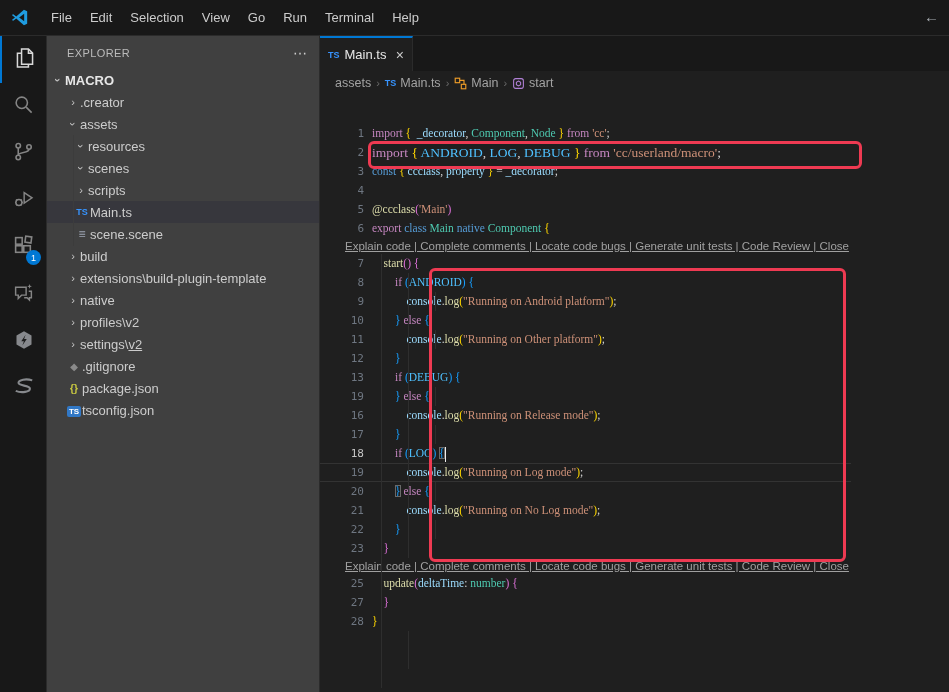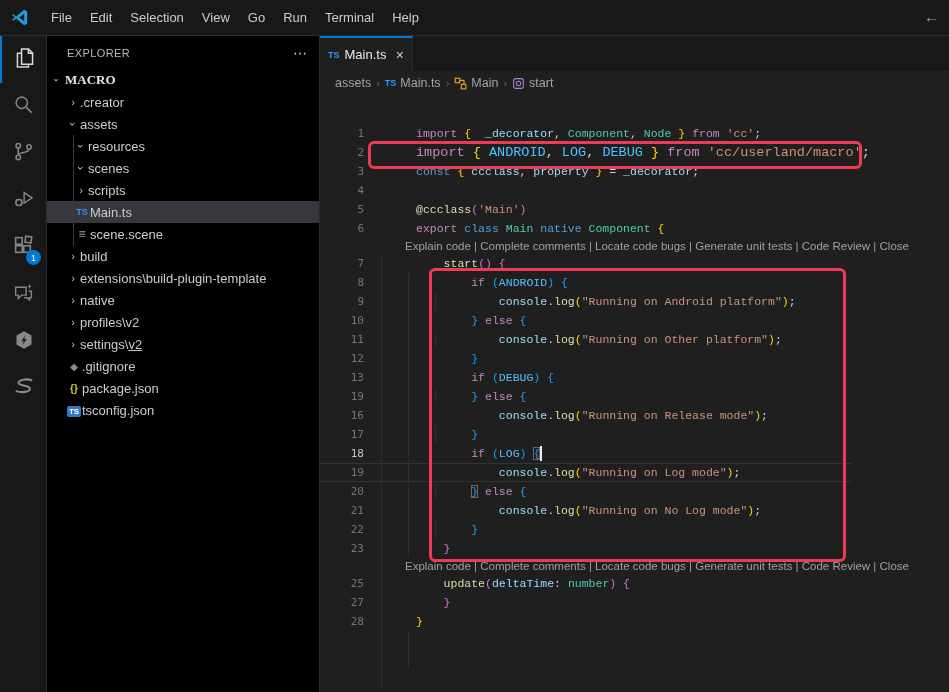--- a/index.html
+++ b/index.html
@@ -18,38 +18,38 @@
   .activitybar { position:absolute; left:0; top:36px; width:47px; height:656px;
     background:#181818; border-right:1px solid #2b2b2b; }
   .ab-item { position:relative; width:47px; height:47px; display:flex; align-items:center; justify-content:center; }
   .ab-item.active { border-left:2px solid #0078d4; }
   .ab-item svg { opacity:.95; }
   .badge { position:absolute; right:6px; bottom:6px; min-width:15px; height:15px; border-radius:8px;
     background:#0078d4; color:#fff; font-size:9px; display:flex; align-items:center; justify-content:center; }
 
   
   .sidebar { position:absolute; left:47px; top:36px; width:273px; height:656px;
-    background:#000000; border-right:1px solid #2b2b2b; overflow:hidden; }
+    background:#404040; border-right:1px solid #2b2b2b; overflow:hidden; }
   .sb-header { height:33px; display:flex; align-items:center; padding:0 12px 0 20px; }
   .sb-title { font-size:11px; letter-spacing:.4px; color:#bbbbbb; flex:1; }
   .sb-more { font-size:14px; color:#cccccc; }
   .tree { position:relative; }
   .tree-row { height:22px; display:flex; align-items:center; font-size:13px; color:#cccccc; white-space:nowrap; }
   .tree-row.selected { background:#37373d; }
   .tree-row.root { font-weight:bold; color:#e7e7e7; }
   .chev { width:14px; text-align:center; font-size:11px; color:#c5c5c5; display:inline-block; flex:0 0 14px; }
   .chev.exp { transform:rotate(90deg); }
   .ficon { width:16px; flex:0 0 16px; text-align:center; font-size:10px; display:inline-block; }
   .ficon.ts-text { color:#3794ff; font-weight:bold; font-size:9px; }
   .ficon.list { color:#9da5b4; font-size:12px; }
   .ficon.git { color:#8a8a8a; font-size:10px; }
   .ficon.braces { color:#cbcb41; font-weight:bold; font-size:10px; }
   .ficon.ts-badge span { background:#3178c6; color:#fff; font-size:8px; font-weight:bold;
     padding:1px 2px; border-radius:2px; }
-  .lvl0 { padding-left:4px;font-family:Liberation Serif, serif; } .lvl1 { padding-left:19px; } .lvl2 { padding-left:27px; }
+  .lvl0 { padding-left:4px; } .lvl1 { padding-left:19px; } .lvl2 { padding-left:27px; }
   .suffix-u { text-decoration:underline; }
   .tree-guide { position:absolute; width:1px; background:#3c3c3c; left:26px; }
 
   
   .editor { position:absolute; left:320px; top:36px; width:629px; height:656px; background:#1f1f1f; }
   .tabstrip { position:absolute; left:0; top:0; right:0; height:35px; background:#181818; display:flex; }
   .tab { width:93px; height:35px; background:#1f1f1f; border-top:2px solid #0078d4;
     border-right:1px solid #2b2b2b; display:flex; align-items:center; padding:0 8px; }
   .tab-ts { color:#3794ff; font-weight:bold; font-size:9px; margin-right:5px; }
   .tab-label { font-size:13px; color:#e7e7e7; flex:1; }
@@ -61,24 +61,24 @@
   .bc-icn { display:flex; margin-right:4px; }
   .bc-item { display:flex; align-items:center; }
 
   .code-rows { position:absolute; left:0; top:88px; right:0; }
   .row { position:relative; }
   .code-row { height:19px; display:flex; align-items:center; }
   .lens-row { height:16px; display:flex; align-items:center; }
   .ln { position:absolute; left:0; width:44px; text-align:right; font-family:"DejaVu Sans Mono",monospace;
     font-size:11px; color:#6e7681; }
   .code-row.active .ln { color:#c6c6c6; }
-  .code { margin-left:96px; font-family:Liberation Mono, monospace; font-size:11.5px;
+  .code { margin-left:52px; font-family:Liberation Serif, serif; font-size:11.5px;
     white-space:pre; line-height:19px; }
   .code-row.big .code { font-size:13.5px; }
-  .lens { margin-left:85px; font-size:11.5px; color:#a0a0a0; }
+  .lens { margin-left:25px; font-size:11.5px; color:#a0a0a0;text-decoration:underline; }
   .t-kw { color:#c586c0; } .t-kb { color:#569cd6; } .t-ty { color:#4ec9b0; }
   .t-vb { color:#9cdcfe; } .t-cb { color:#4fc1ff; } .t-fn { color:#dcdcaa; }
   .t-st { color:#ce9178; } .t-pu { color:#d4d4d4; }
   .t-b1 { color:#ffd700; } .t-b2 { color:#da70d6; } .t-b3 { color:#179fff; }
   .match { outline:1px solid #696969; outline-offset:-1px; }
   .cursor { display:inline-block; width:1.5px; height:15px; background:#eeeeee; vertical-align:middle; }
 
   .hl-box { position:absolute; border:3px solid #ee3a52; border-radius:6px; pointer-events:none; z-index:5; }
   .cur-line { position:absolute; left:320px; right:0; height:19px; top:463px;
     border-top:1px solid #333333; border-bottom:1px solid #333333; pointer-events:none; }

